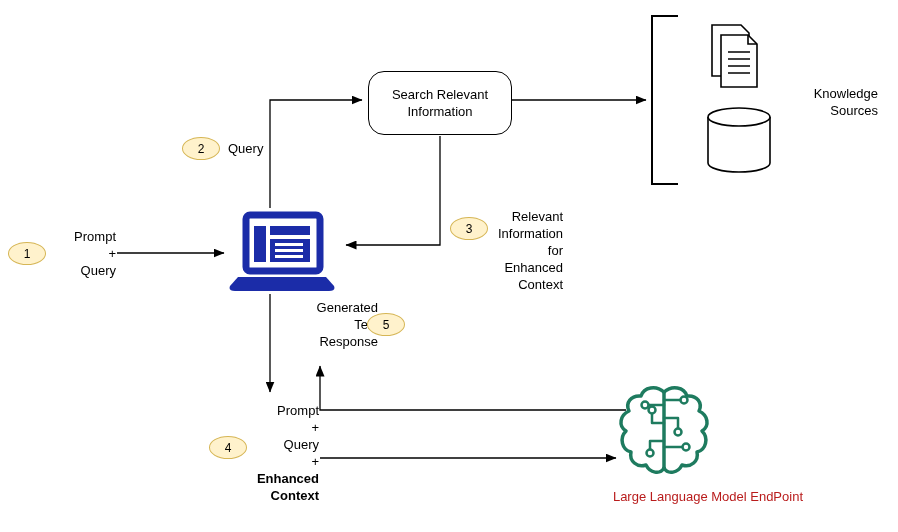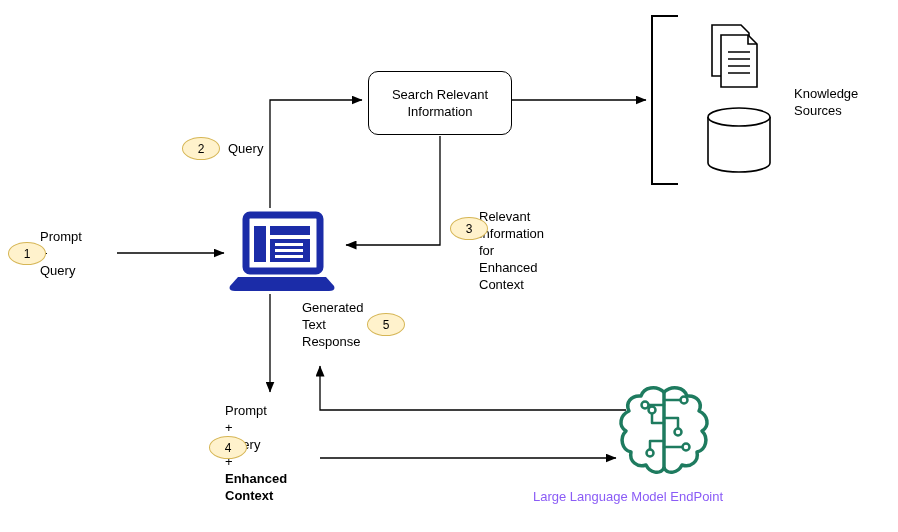--- a/index.html
+++ b/index.html
@@ -2,38 +2,38 @@
 <html><head>
 <meta charset="utf-8">
 <style>
   html,body{margin:0;padding:0;background:#fff;}
   .canvas{
     position:relative;width:898px;height:532px;background:#ffffff;
     font-family:"Liberation Sans",sans-serif;color:#000;overflow:hidden;
   }
   svg.layer{position:absolute;left:0;top:0;}
   .lbl{
-    position:absolute;font-size:13px;line-height:17px;text-align:left;
+    position:absolute;font-size:13px;line-height:17px;text-align:right;
     white-space:pre-line;color:#000;
   }
   .lbl.left{text-align:left;}
   .bold{font-weight:bold;}
   .badge{
     position:absolute;width:38px;height:23px;border-radius:50%;
     background:#FFF2CC;border:1px solid #D6B656;box-sizing:border-box;
     display:flex;align-items:center;justify-content:center;
     font-size:12px;color:#000;
   }
   .search-box{
     position:absolute;left:368px;top:71px;width:144px;height:64px;
-    border:1px solid #000;border-radius:10px;background:#fff;box-sizing:border-box;
+    border:1px solid #000;border-radius:16px;background:#fff;box-sizing:border-box;
     display:flex;align-items:center;justify-content:center;
     text-align:center;font-size:13px;line-height:17px;white-space:pre-line;
   }
-  .llm-lbl{color:#8b5cf6;}
+  .llm-lbl{color:#b91c1c;}
 </style>
 </head>
 <body>
 
 <div class="canvas">
 
   <svg class="layer" width="898" height="532" viewBox="0 0 898 532">
     <defs>
       <marker id="ah" markerWidth="12" markerHeight="9" refX="10.5" refY="4.5" orient="auto" markerUnits="userSpaceOnUse">
         <path d="M0,0 L11,4.5 L0,9 z" fill="#000"></path>

